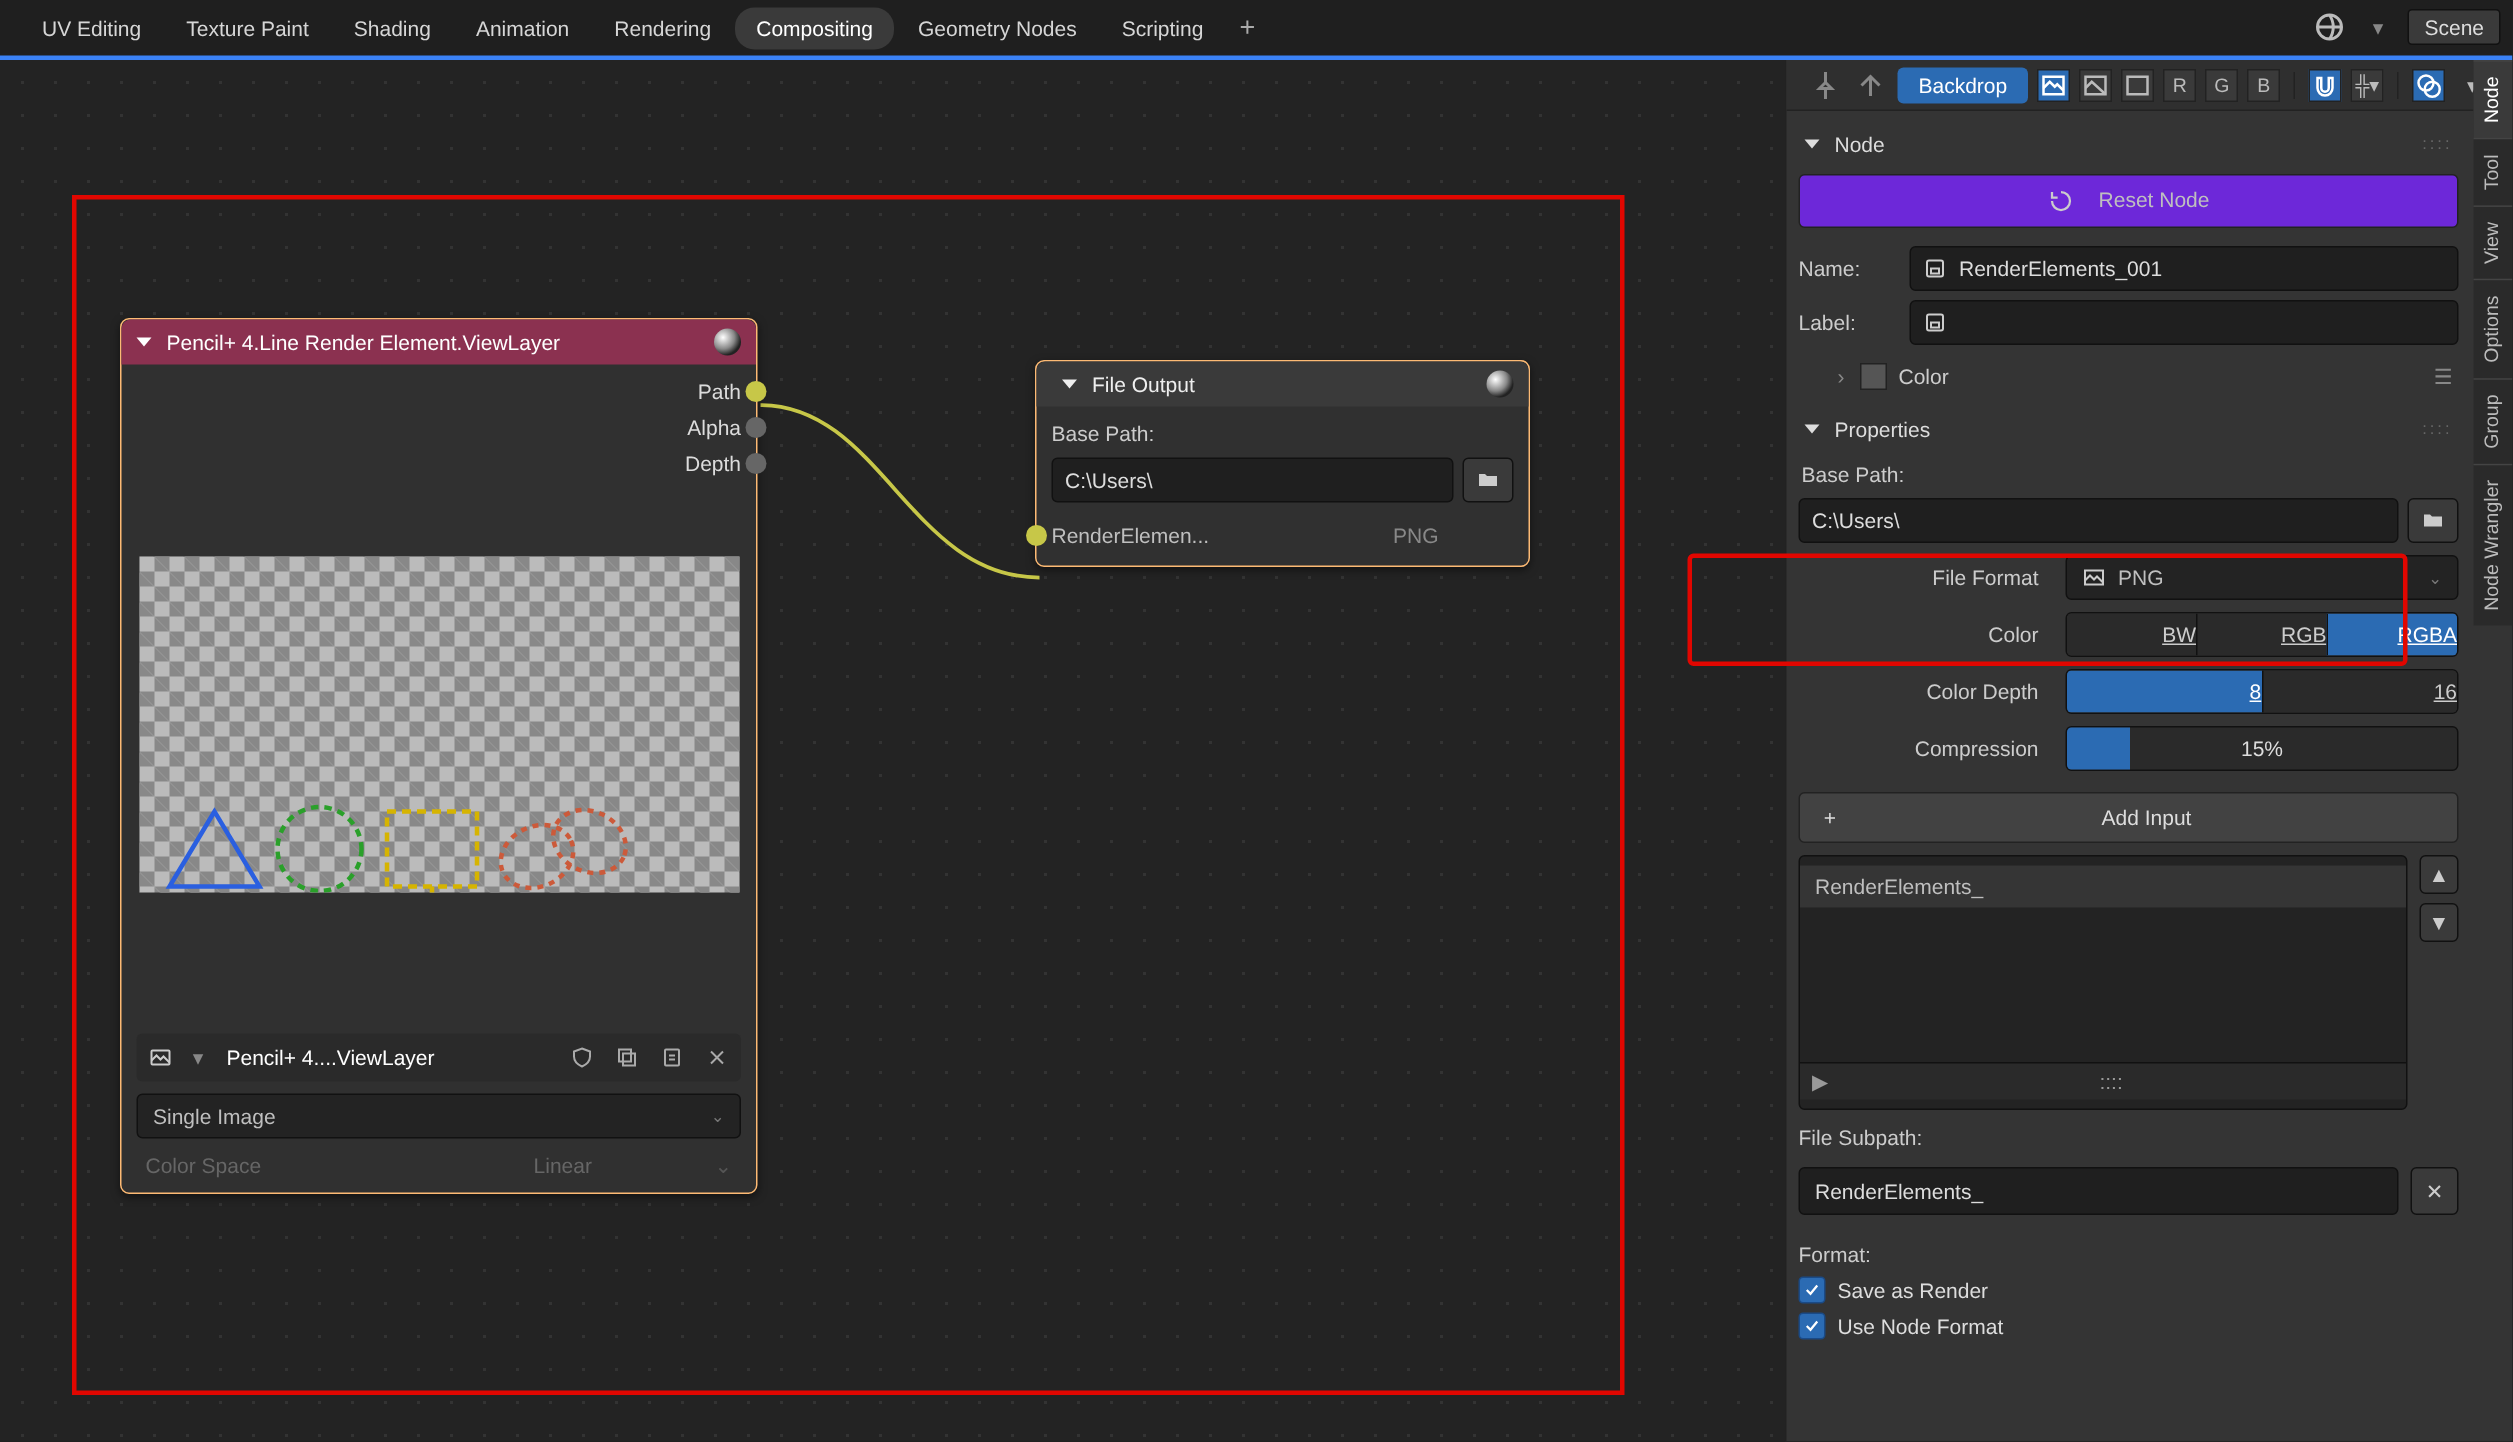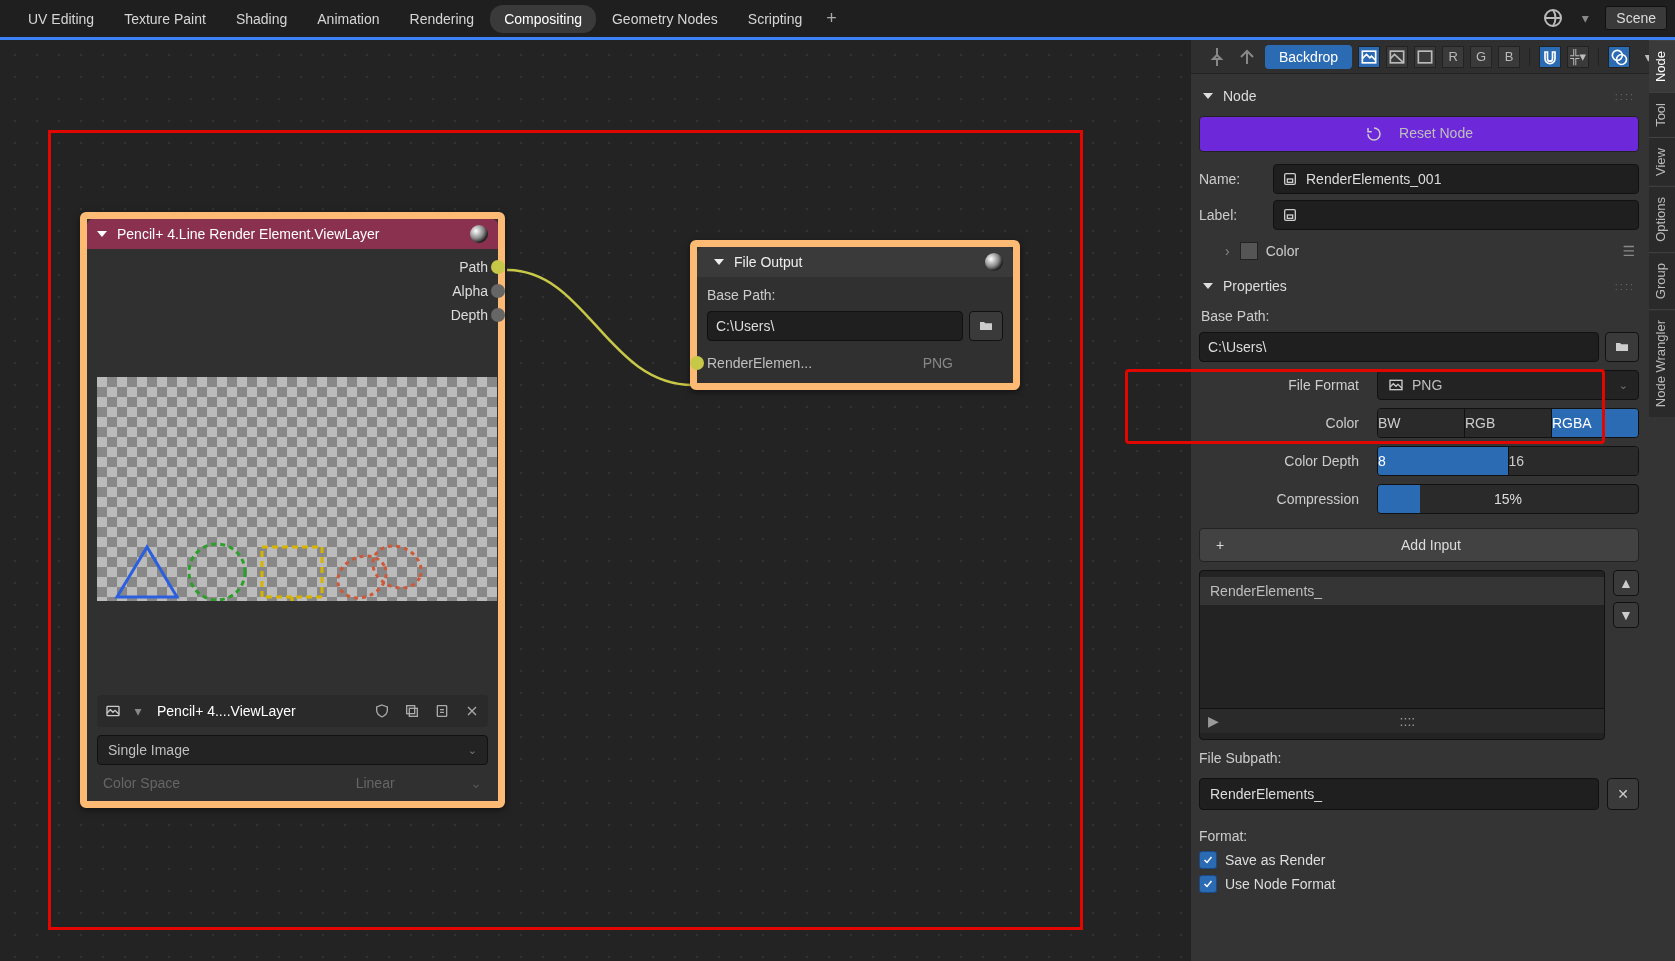--- a/index.html
+++ b/index.html
@@ -30,21 +30,21 @@
 
 
 .ne-header { height:34px; display:flex; align-items:center; padding:0 6px 0 14px; gap:6px; border-bottom:1px solid #222; background:#2f2f2f;}
 .pin-ic, .small-ic { width:24px; height:24px; display:flex; align-items:center; justify-content:center; color:#888; }
 .backdrop-btn { background:#2b6bb3; color:#fff; padding:4px 14px; border-radius:4px;}
 .hdr-icon { width:22px; height:22px; display:flex; align-items:center; justify-content:center; border:1px solid #222; background:#3a3a3a; color:#bbb; font-size:13px;}
 .hdr-icon.blue{background:#2b6bb3;}
 .hdr-sep { width:1px; height:18px; background:#222; margin:0 3px;}
 
 
-.node { position:absolute; background:#303030; border:7px solid #fdba74; border-radius:6px; box-shadow:0 2px 6px rgba(0,0,0,.5); }
+.node { position:absolute; background:#303030; border:1px solid #fdba74; border-radius:6px; box-shadow:0 2px 6px rgba(0,0,0,.5); }
 .node-header { padding:6px 10px; border-radius:6px 6px 0 0; display:flex; align-items:center; gap:6px; font-weight:500; }
 .nh-pencil { background:#8b3150; color:#fff; }
 .nh-file { background:#3a3a3a; color:#eee;padding-left:17px; }
 .chev { display:inline-block; width:0; height:0; border-left:5px solid transparent; border-right:5px solid transparent; border-top:6px solid currentColor; margin-right:4px;}
 .sphere { width:18px; height:18px; border-radius:50%; background:radial-gradient(circle at 6px 6px,#fff,#888 45%,#222 70%); margin-left:auto;}
 .node-body { padding:6px 10px; }
 
 .n1 { left:80px; top:172px; width:425px; }
 .sock-row { display:flex; align-items:center; justify-content:flex-end; gap:10px; padding:4px 0; position:relative;}
 .sock-row span { color:#dcdcdc; }
@@ -92,21 +92,21 @@
 .ic14{width:16px;height:16px;}
 .color-row { display:flex; align-items:center; gap:8px; padding:6px 4px 4px 26px; color:#ccc;}
 .color-row .chevr { color:#888; margin-right:2px;}
 .color-sw { width:18px;height:18px;background:#555;border:1px solid #222;}
 .listmenu{margin-left:auto;color:#888;}
 
 .prop-lbl-right { text-align:right; color:#ccc; padding-right:10px;}
 .prop-grid { display:grid; grid-template-columns: 170px 1fr; gap:8px; align-items:center; margin:6px 0;}
 
 .seg { display:flex; border:1px solid #111; border-radius:4px; overflow:hidden;}
-.seg .sg { flex:1; text-align:left; padding:6px 0; background:#2a2a2a; color:#ccc; border-left:1px solid #111;}
+.seg .sg { flex:1; text-align:right; padding:6px 0; background:#2a2a2a; color:#ccc; border-left:1px solid #111;text-decoration:underline;}
 .seg .sg:first-child{border-left:none;}
 .seg .sg.active{ background:#2b6bb3; color:#fff;}
 .slider { display:flex; align-items:center; background:#2a2a2a; border:1px solid #111; border-radius:4px; height:30px; position:relative; color:#ddd;}
 .slider .fill { position:absolute; left:0; top:0; bottom:0; width:16%; background:#2b6bb3; border-radius:3px 0 0 3px;}
 .slider .sv { position:relative; width:100%; text-align:center;}
 
 .add-btn { display:flex; align-items:center; background:#424242; border:1px solid #222; border-radius:4px; padding:8px; margin:14px 0 8px;}
 .add-btn .plus { width:24px; text-align:center; color:#ddd;}
 .add-btn .al { flex:1; text-align:center; color:#ddd;}
 

